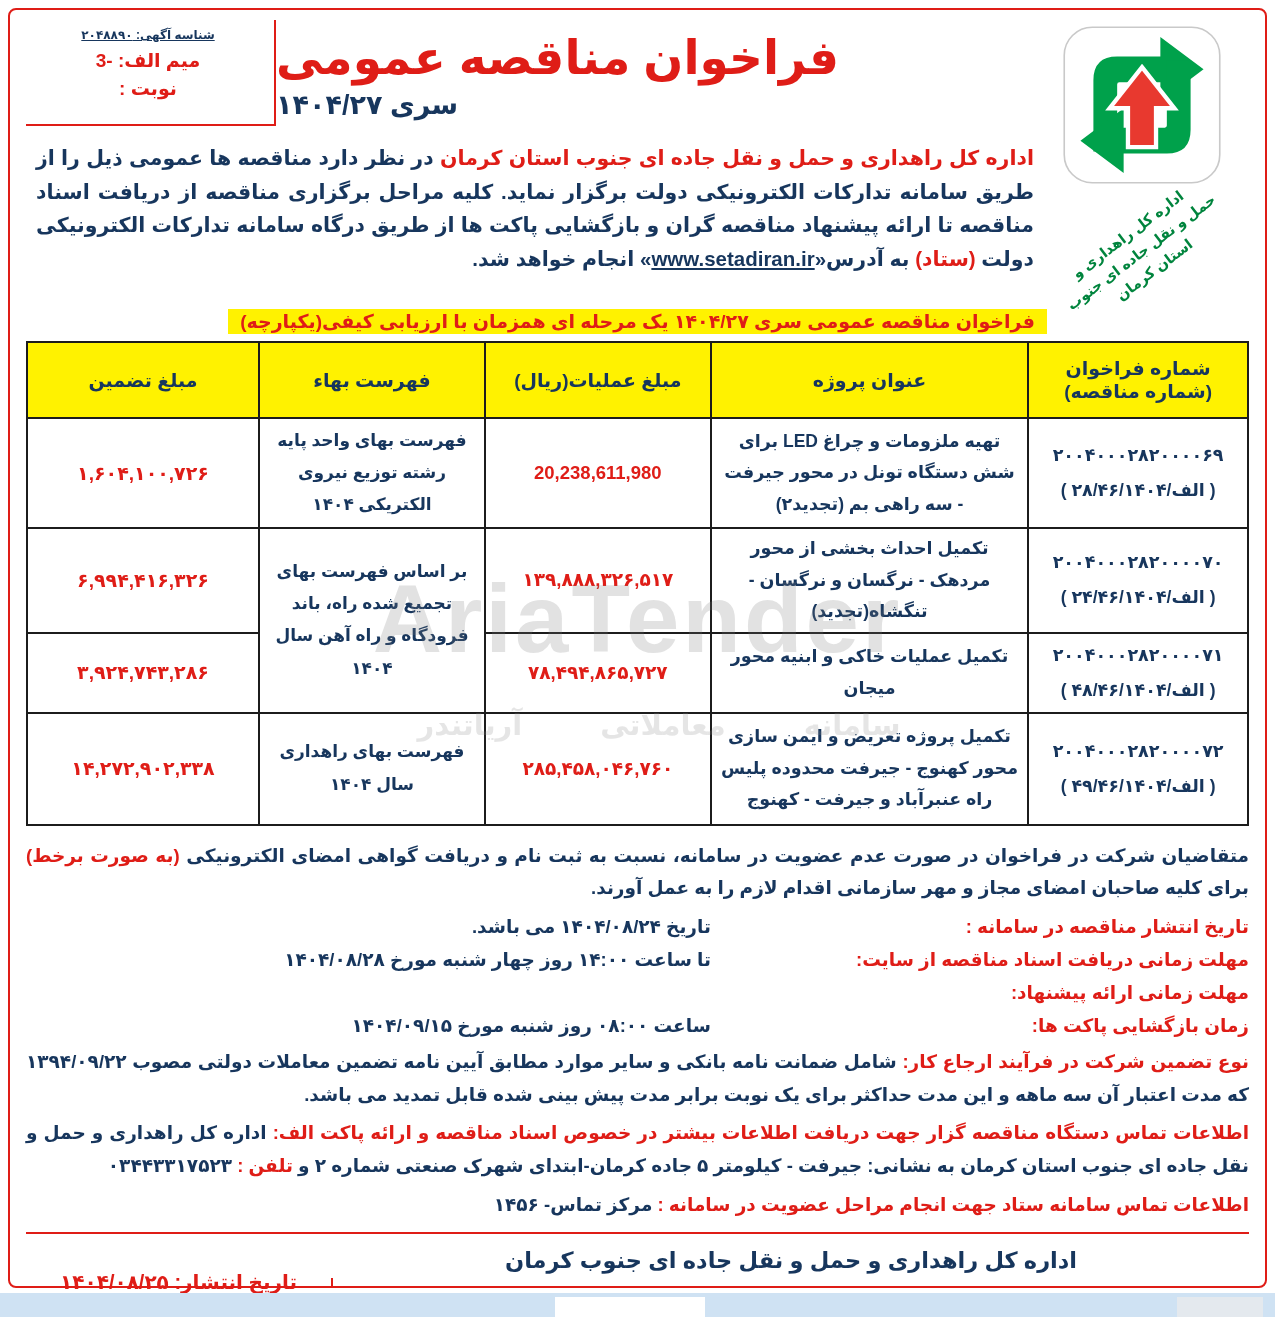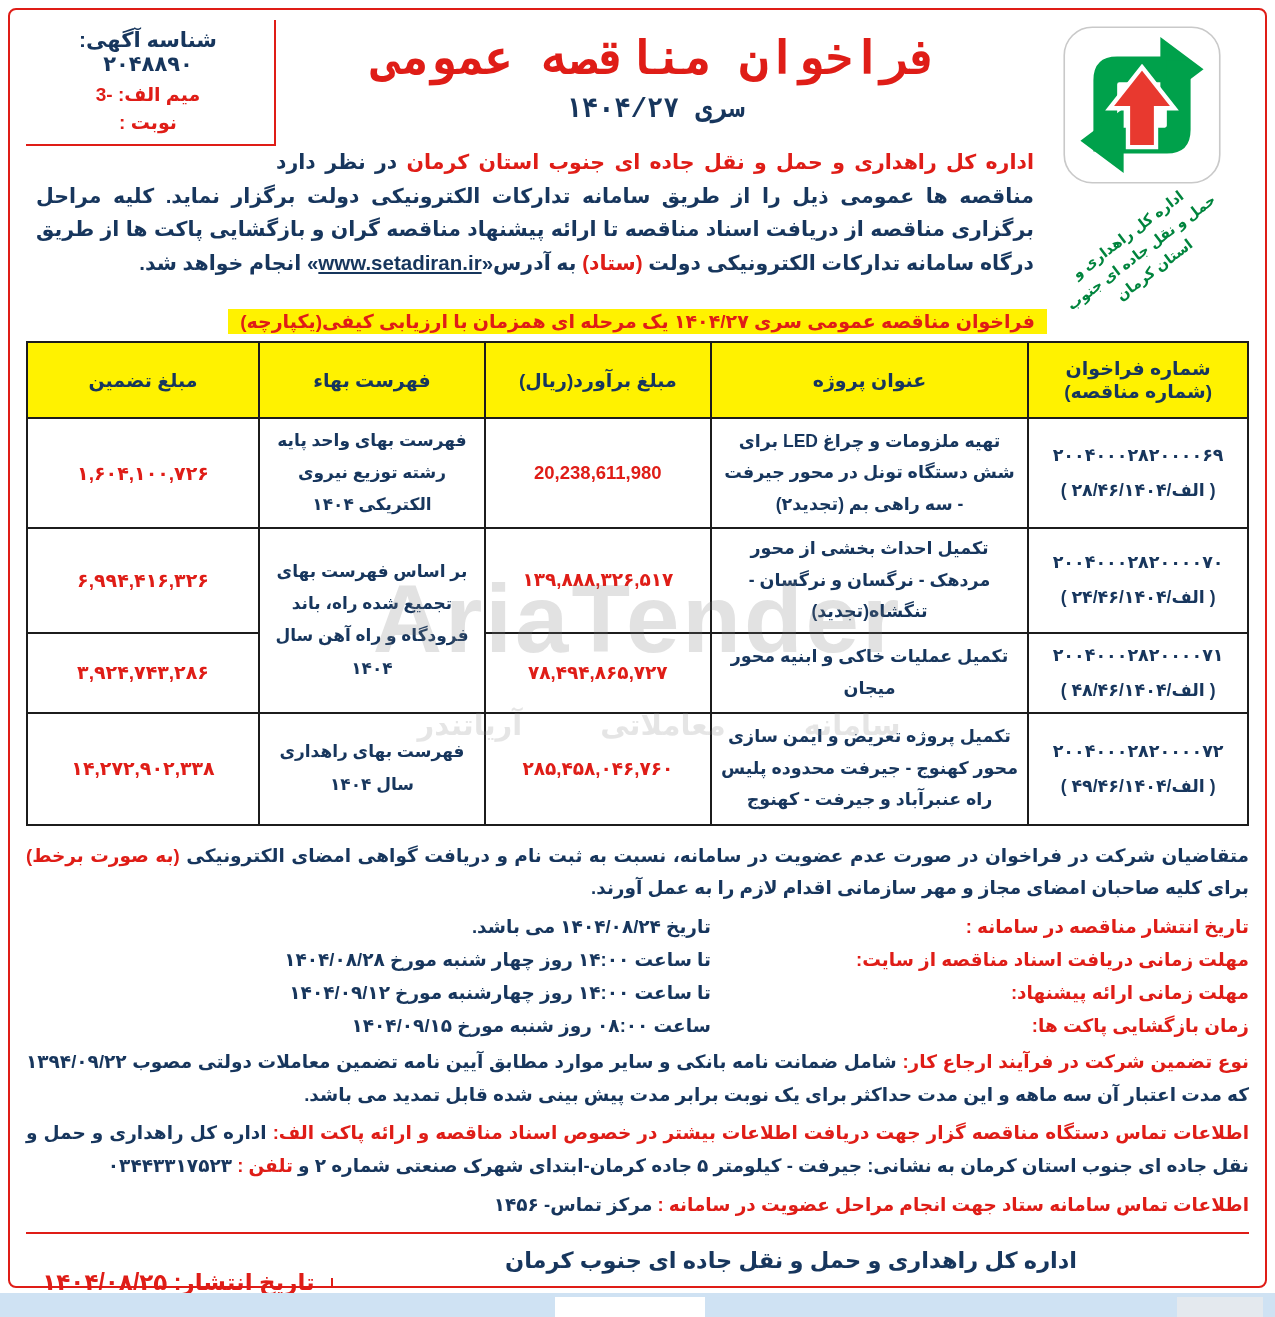--- a/index.html
+++ b/index.html
@@ -26,24 +26,24 @@
   .logo-caption{
     transform:rotate(-37deg);transform-origin:center;
     color:#00843d;font-weight:bold;font-size:14.5px;line-height:1.5;
     margin-top:34px;
   }
   .ad-box{
     float:left;width:250px;min-height:106px;
     border-right:2.5px solid var(--red);border-bottom:2.5px solid var(--red);
     padding:8px 10px 10px 6px;box-sizing:border-box;text-align:center;
   }
-  .ad-id{color:var(--navy);font-weight:bold;font-size:21px;}
+  .ad-id{color:var(--navy);font-weight:bold;font-size:12px;text-decoration:underline;}
   .ad-mim{color:var(--red);font-weight:800;font-size:19px;margin-top:7px;}
   .ad-round{color:var(--red);font-weight:800;font-size:19px;margin-top:5px;}
-  .title-block{text-align:center;padding-top:10px;font-family:Liberation Mono, monospace;}
+  .title-block{text-align:left;padding-top:10px;}
   .main-title{font-size:47px;font-weight:900;color:var(--red);letter-spacing:1px;}
   .series{font-size:27px;font-weight:bold;color:var(--navy);margin-top:4px;}
   
   .intro{
     margin:20px 4px 0 10px;font-size:20.5px;font-weight:bold;color:var(--navy);
     text-align:justify;line-height:1.64;
   }
   .intro .org-red{color:var(--red);}
   .intro .setad-red{color:var(--red);}
   .intro .url{text-decoration:underline;color:var(--navy);cursor:pointer;}
@@ -83,21 +83,21 @@
     margin-top:10px;border-top:2.5px solid var(--red);
     display:flex;align-items:stretch;height:52px;
   }
   .footer-org{
     flex:1;display:flex;align-items:center;justify-content:center;
     color:var(--navy);font-weight:800;font-size:22.5px;
   }
   .footer-date{
     width:305px;border-right:2.5px solid var(--red);
     display:flex;align-items:center;justify-content:center;
-    color:var(--red);font-weight:800;font-size:23px;margin-top:44px;
+    color:var(--red);font-weight:800;font-size:20px;margin-top:44px;
   }
   
   .watermark{
     position:absolute;top:548px;left:0;width:100%;text-align:center;
     opacity:0.22;pointer-events:none;z-index:40;direction:ltr;
   }
   .wm-latin{font-size:96px;font-weight:bold;color:#7d7d7d;letter-spacing:3px;margin-top:16px;}
   .wm-fa{
     font-size:29px;color:#8d8d8d;font-weight:bold;margin-top:34px;
     direction:rtl;word-spacing:70px;letter-spacing:2px;padding-left:43px;
@@ -151,21 +151,21 @@
         <col style="width:18.5%">
         <col style="width:19%">
     </colgroup>
     <thead>
       <tr>
         <th>
           <div>شماره فراخوان</div>
           <div>(شماره مناقصه)</div>
         </th>
         <th>عنوان پروژه</th>
-        <th>مبلغ برآورد(ریال)</th>
+        <th>مبلغ عملیات(ریال)</th>
         <th>فهرست بهاء</th>
         <th>مبلغ تضمین</th>
       </tr>
     </thead>
     <tbody>
       <tr class="r1">
         <td class="cell-callno">
           <div>۲۰۰۴۰۰۰۲۸۲۰۰۰۰۶۹</div>
           <div class="ltr">( ۲۸/الف/۴۶/۱۴۰۴ )</div>
         </td>
@@ -213,21 +213,20 @@
     <div class="info-line">
       <span class="lbl">تاریخ انتشار مناقصه در سامانه :</span>
       <span class="val">تاریخ ۱۴۰۴/۰۸/۲۴ می باشد.</span>
     </div>
     <div class="info-line">
       <span class="lbl">مهلت زمانی دریافت اسناد مناقصه از سایت:</span>
       <span class="val">تا ساعت ۱۴:۰۰ روز چهار شنبه  مورخ ۱۴۰۴/۰۸/۲۸</span>
     </div>
     <div class="info-line">
       <span class="lbl">مهلت زمانی ارائه پیشنهاد:</span>
-      <span class="val">تا ساعت ۱۴:۰۰ روز چهارشنبه مورخ ۱۴۰۴/۰۹/۱۲</span>
     </div>
     <div class="info-line">
       <span class="lbl">زمان بازگشایی پاکت ها:</span>
       <span class="val">ساعت ۰۸:۰۰ روز  شنبه مورخ ۱۴۰۴/۰۹/۱۵</span>
     </div>
 
     <p class="para"><span class="red-label">نوع تضمین شرکت در فرآیند ارجاع کار:</span> <span>شامل ضمانت نامه بانکی و سایر موارد مطابق آیین نامه تضمین معاملات دولتی مصوب ۱۳۹۴/۰۹/۲۲ که مدت اعتبار آن سه ماهه و این مدت حداکثر برای یک نوبت برابر مدت پیش بینی شده قابل تمدید می باشد.</span></p>
 
     <p class="para"><span class="red-label">اطلاعات تماس دستگاه مناقصه گزار جهت دریافت اطلاعات بیشتر در خصوص اسناد مناقصه و ارائه پاکت الف:</span> <span>اداره کل راهداری و حمل و نقل جاده ای جنوب استان کرمان به نشانی: جیرفت - کیلومتر ۵ جاده کرمان-ابتدای شهرک صنعتی شماره ۲ و</span> <span class="red-label">تلفن :</span> <span>۰۳۴۴۳۳۱۷۵۲۳</span></p>
 

